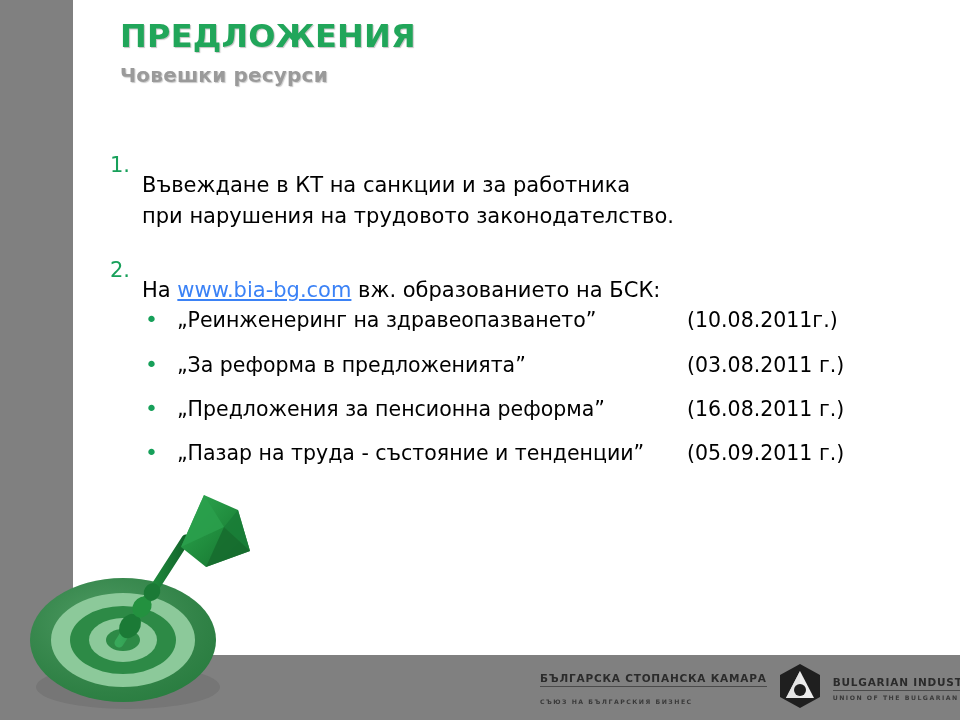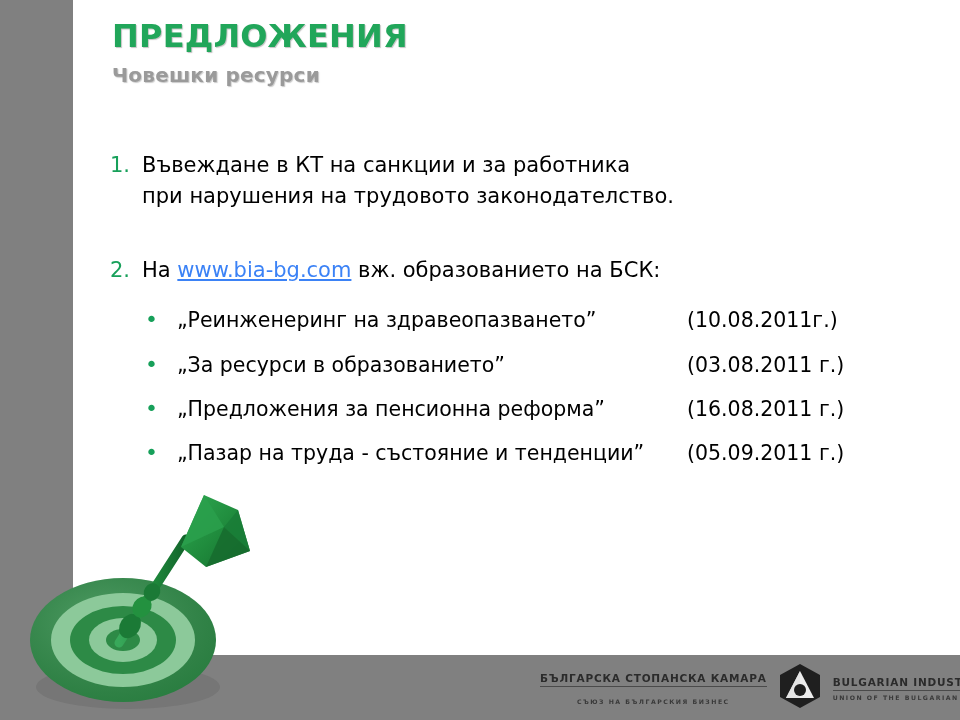--- a/index.html
+++ b/index.html
@@ -41,21 +41,21 @@
     position: absolute;
     left: 73px; top: 0;
     width: 887px; height: 655px;
     background: #ffffff;
     z-index: 2;
   }
 
   
   .title-block {
     position: absolute;
-    left: 112px; top: 16px;
+    left: 120px; top: 16px;
     z-index: 6;
   }
   .title-main {
     font-size: 32px;
     font-weight: bold;
     color: #21a65a;
     letter-spacing: 0.2px;
     line-height: 40px;
     text-shadow: 1px 1px 1px rgba(120,120,120,0.45);
     white-space: nowrap;
@@ -89,20 +89,21 @@
     line-height: 31px;
     width: 32px;
     flex: 0 0 32px;
     text-align: left;
   }
   .num-text {
     color: #000000;
     font-size: 21px;
     line-height: 31px;
     white-space: pre-line;
+    margin-top: 20px;
   }
 
   #item1 { left: 110px; top: 150px; }
   #item2 { left: 110px; top: 255px; }
 
   .link {
     color: #3b82f6;
     text-decoration: underline;
     text-align: right;
   }
@@ -154,21 +155,21 @@
     height: 50px;
     z-index: 7;
     display: flex;
     align-items: center;
   }
   .logo-side {
     display: flex;
     flex-direction: column;
     justify-content: center;
   }
-  .logo-side.left { align-items: center; gap: 8px; }
+  .logo-side.left { align-items: flex-start; gap: 8px; }
   .logo-side.right { align-items: flex-start; }
   .logo-line-main {
     font-size: 10.5px;
     font-weight: bold;
     color: #2b2b2b;
     letter-spacing: 0.8px;
     white-space: nowrap;
     padding-bottom: 2px;
     border-bottom: 1px solid #4a4a4a;
   }
@@ -258,21 +259,21 @@
     </div>
 
     <div class="sub-item" style="top:305px">
       <span class="sub-dot">•</span>
       <span class="sub-label">„Реинженеринг на здравеопазването”</span>
       <span class="sub-date">(10.08.2011г.)</span>
     </div>
 
     <div class="sub-item" style="top:350px">
       <span class="sub-dot">•</span>
-      <span class="sub-label">„За ресурси в образованието”</span>
+      <span class="sub-label">„За реформа в предложенията”</span>
       <span class="sub-date">(03.08.2011 г.)</span>
     </div>
 
     <div class="sub-item" style="top:394px">
       <span class="sub-dot">•</span>
       <span class="sub-label">„Предложения за пенсионна реформа”</span>
       <span class="sub-date">(16.08.2011 г.)</span>
     </div>
 
     <div class="sub-item" style="top:438px">

